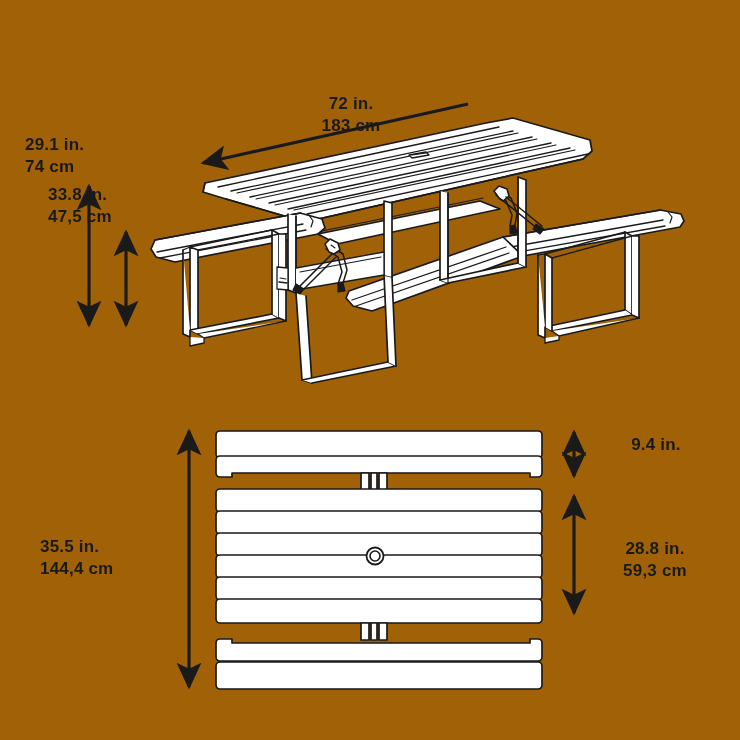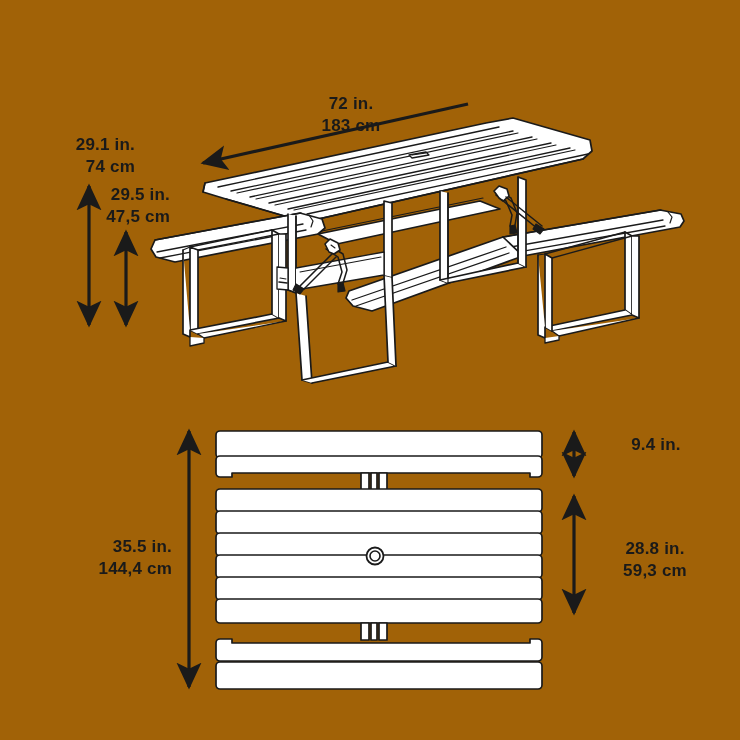--- a/index.html
+++ b/index.html
@@ -15,21 +15,21 @@
     position:absolute;
     font-family:"Liberation Sans","DejaVu Sans",sans-serif;
     font-size:17px;
     font-weight:700;
     color:#1a1a1a;
     line-height:1.32;
     white-space:nowrap;
     letter-spacing:0.2px;
   }
   .dimtext .l2{display:block;}
-  .ta-right{text-align:right;}
+  .ta-right{}
   .ta-left{text-align:center;}
   .ta-center{text-align:center;}
 </style>
 </head>
 <body>
 
 <div id="stage">
 
   <svg viewBox="0 0 740 740" xmlns="http://www.w3.org/2000/svg">
     <defs>
@@ -210,21 +210,21 @@
     <span>72 in.</span>
     <span class="l2">183 cm</span>
   </div>
 
   <div class="dimtext ta-right" style="left:25px;top:134px;width:110px;">
     <span>29.1 in.</span>
     <span class="l2">74 cm</span>
   </div>
 
   <div class="dimtext ta-right" style="left:48px;top:184px;width:122px;">
-    <span>29.5 in.</span>
+    <span>33.8 in.</span>
     <span class="l2">47,5 cm</span>
   </div>
 
   <div class="dimtext ta-right" style="left:40px;top:536px;width:132px;">
     <span>35.5 in.</span>
     <span class="l2">144,4 cm</span>
   </div>
 
   <div class="dimtext ta-left" style="left:591px;top:434px;width:130px;">
     <span>9.4 in.</span>

